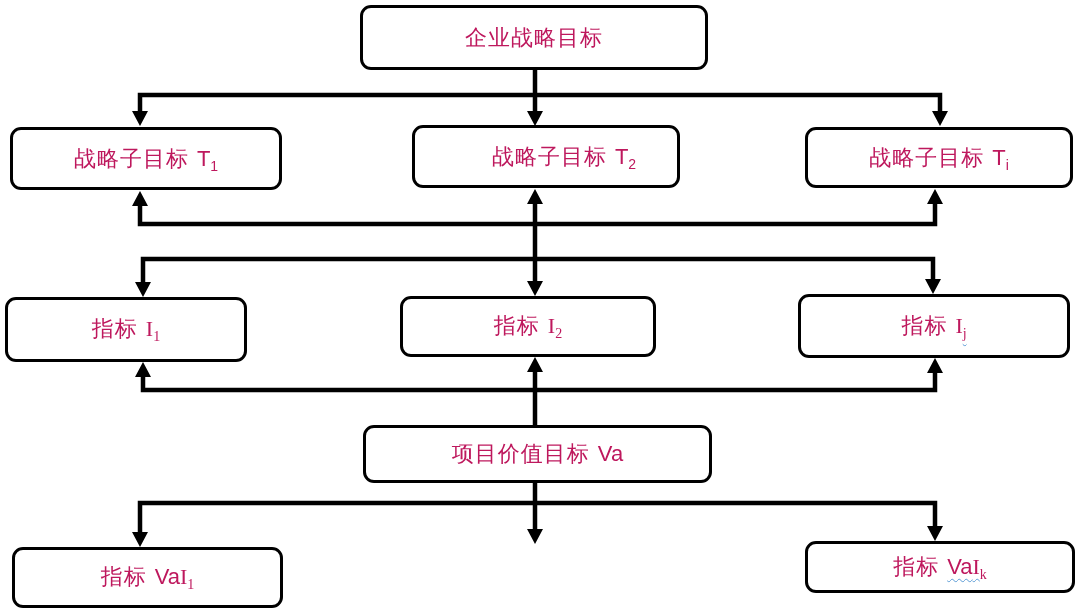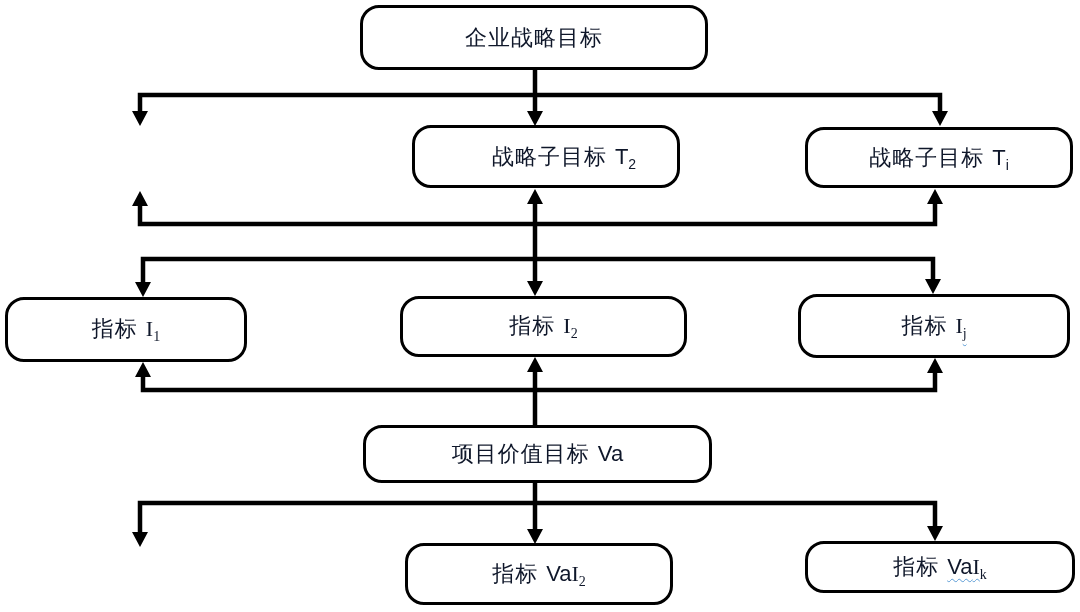--- a/index.html
+++ b/index.html
@@ -23,26 +23,26 @@
   }
   .edges polygon {
     fill: #000000;
     stroke: none;
   }
   .node {
     position: absolute;
     box-sizing: border-box;
     background: #ffffff;
     border: 3px solid #000000;
-    border-radius: 19px;
+    border-radius: 11px;
     display: flex;
     align-items: center;
     justify-content: center;
     font-size: 22px;
-    color: #0f172a;
+    color: #be185d;
     letter-spacing: 1px;
     white-space: nowrap;
   }
   .lat-sans { font-family: "Liberation Sans", sans-serif; letter-spacing: 0; }
   .lat-serif { font-family: "Liberation Serif", serif; letter-spacing: 0; }
   .sub {
     font-size: 14px;
     vertical-align: -5px;
     letter-spacing: 0;
   }
@@ -52,21 +52,21 @@
     text-decoration-color: #5b9bd5;
     text-decoration-thickness: 1px;
     text-underline-offset: 4px;
   }
   
   .n-strategic   { left: 360px; top:   5px; width: 348px; height: 65px; }
   .n-t1          { left:  10px; top: 127px; width: 272px; height: 63px; }
   .n-t2          { left: 412px; top: 125px; width: 268px; height: 63px; padding-left: 36px; }
   .n-ti          { left: 805px; top: 127px; width: 268px; height: 61px; }
   .n-i1          { left:   5px; top: 297px; width: 242px; height: 65px; }
-  .n-i2          { left: 400px; top: 296px; width: 287px; height: 61px; }
+  .n-i2          { left: 400px; top: 296px; width: 256px; height: 61px; }
   .n-ij          { left: 798px; top: 294px; width: 272px; height: 64px; }
   .n-va          { left: 363px; top: 425px; width: 349px; height: 58px; }
   .n-vai1        { left:  12px; top: 547px; width: 271px; height: 61px; }
   .n-vai2        { left: 405px; top: 543px; width: 268px; height: 62px; }
   .n-vaik        { left: 805px; top: 541px; width: 270px; height: 52px; }
 </style>
 </head>
 <body>
 
 <div class="stage">
@@ -113,20 +113,23 @@
       <path d="M140 532 V503 H935 V527"></path>
       <polygon points="132,532 148,532 140,547"></polygon>
       <polygon points="927,526 943,526 935,541"></polygon>
     </g>
   </svg>
 
   <div class="node n-strategic">
     <span><span>企业战略目标</span></span>
   </div>
 
+  <div class="node n-t1">
+    <span><span>战略子目标 </span><span class="lat-sans">T</span><span class="lat-sans sub">1</span></span>
+  </div>
 
   <div class="node n-t2">
     <span><span>战略子目标 </span><span class="lat-sans">T</span><span class="lat-sans sub">2</span></span>
   </div>
 
   <div class="node n-ti">
     <span><span>战略子目标 </span><span class="lat-sans">T</span><span class="lat-sans sub">i</span></span>
   </div>
 
   <div class="node n-i1">
@@ -138,22 +141,22 @@
   </div>
 
   <div class="node n-va">
     <span><span>项目价值目标 </span><span class="lat-sans">Va</span></span>
   </div>
 
   <div class="node n-ij">
     <span><span>指标 </span><span class="lat-serif">I</span><span class="lat-serif sub sq">j</span></span>
   </div>
 
+  <div class="node n-vai1">
+    <span><span>指标 </span><span class="lat-sans">Va</span><span class="lat-serif">I</span><span class="lat-serif sub">1</span></span>
+  </div>
 
-  <div class="node n-vai2">
-    <span><span>指标 </span><span class="lat-sans">Va</span><span class="lat-serif">I</span><span class="lat-serif sub">2</span></span>
-  </div>
 
   <div class="node n-vaik">
     <span><span>指标 </span><span class="sq"><span class="lat-sans">Va</span><span class="lat-serif">I</span><span class="lat-serif sub">k</span></span></span>
   </div>
 
 </div>
 
 </body></html>

